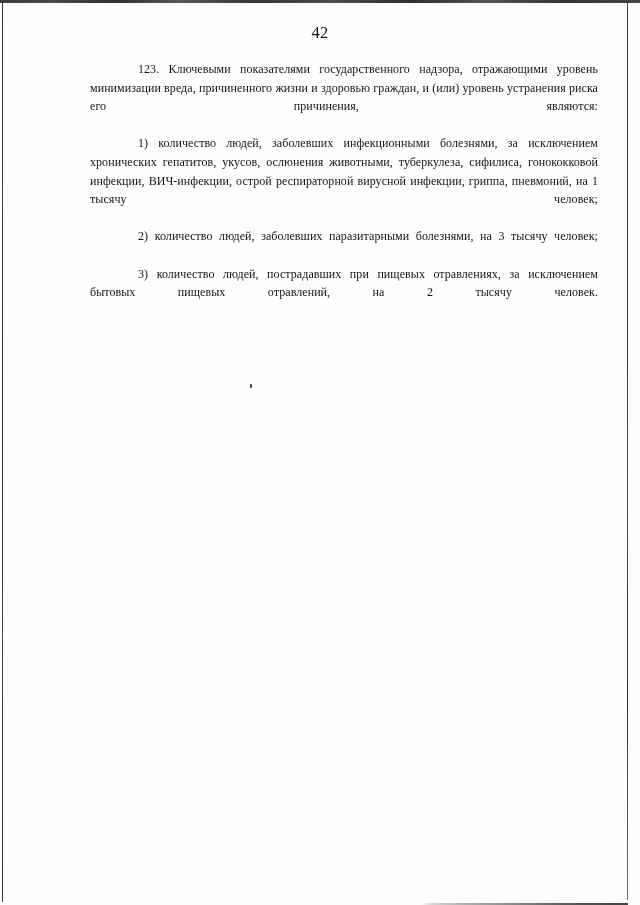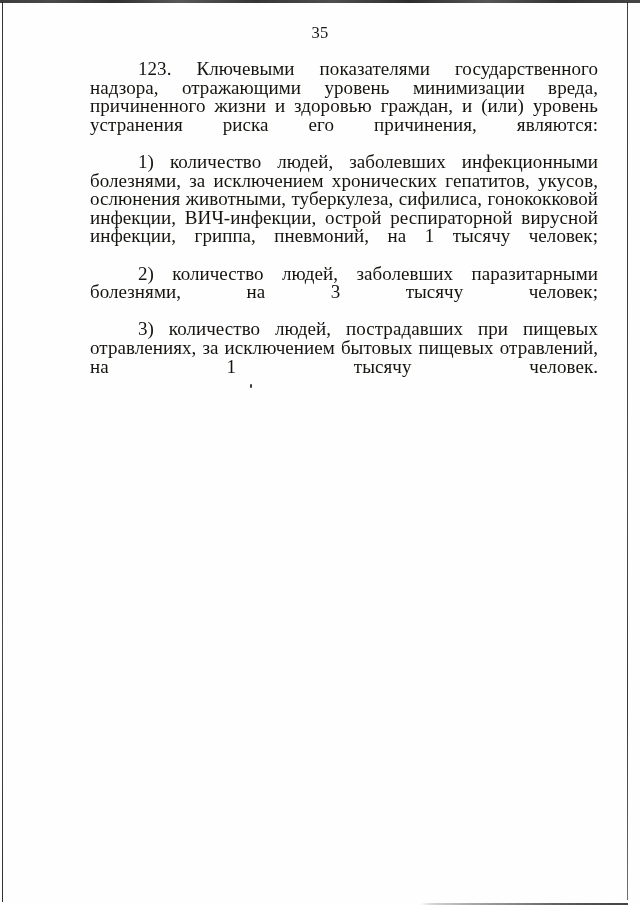--- a/index.html
+++ b/index.html
@@ -93,21 +93,21 @@
     left: 90px;
     top: 60px;
     width: 508px;
   }
 
   .para {
     margin: 0;
     text-align: justify;
     text-justify: inter-word;
     text-indent: 48px;
-    font-size: 19px;
+    font-size: 12px;
     line-height: 18.6px;
     letter-spacing: .06px;
     word-spacing: .1px;
     color: #16140f;
   }
 
   
   .para::after {
     content: "";
     display: inline-block;
@@ -118,22 +118,22 @@
 <body>
 
 <div class="page">
 
   <div class="scan-edge-top"></div>
   <div class="scan-edge-left"></div>
   <div class="scan-edge-right"></div>
   <div class="scan-edge-bottom"></div>
   <div class="scan-speck"></div>
 
-  <div class="page-number">35</div>
+  <div class="page-number">42</div>
 
   <div class="body-text">
     <p class="para">123. Ключевыми показателями государственного надзора, отражающими уровень минимизации вреда, причиненного жизни и здоровью граждан, и (или) уровень устранения риска его причинения, являются:</p>
     <p class="para">1) количество людей, заболевших инфекционными болезнями, за исключением хронических гепатитов, укусов, ослюнения животными, туберкулеза, сифилиса, гонококковой инфекции, ВИЧ-инфекции, острой респираторной вирусной инфекции, гриппа, пневмоний, на 1 тысячу человек;</p>
     <p class="para">2) количество людей, заболевших паразитарными болезнями, на 3 тысячу человек;</p>
-    <p class="para">3) количество людей, пострадавших при пищевых отравлениях, за исключением бытовых пищевых отравлений, на 1 тысячу человек.</p>
+    <p class="para">3) количество людей, пострадавших при пищевых отравлениях, за исключением бытовых пищевых отравлений, на 2 тысячу человек.</p>
   </div>
 
 </div>
 
 </body></html>

